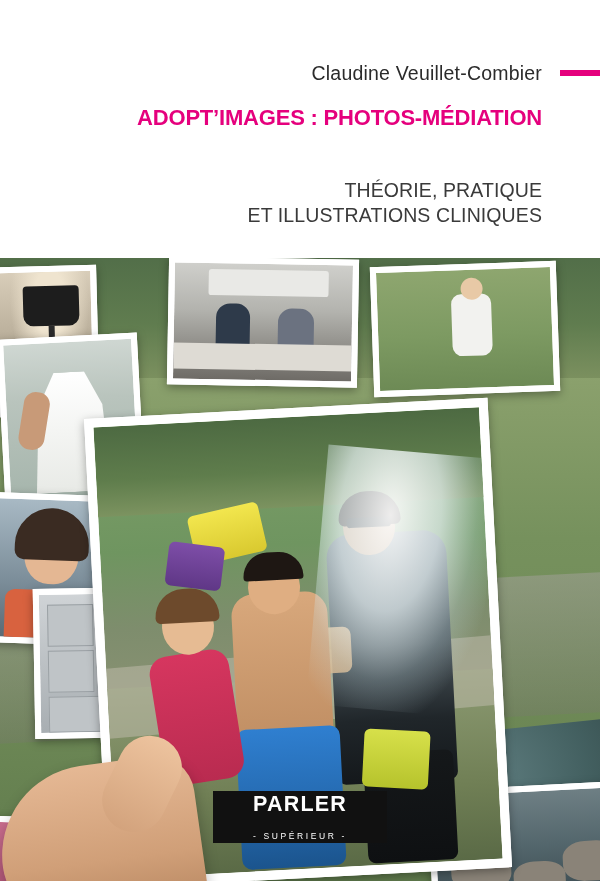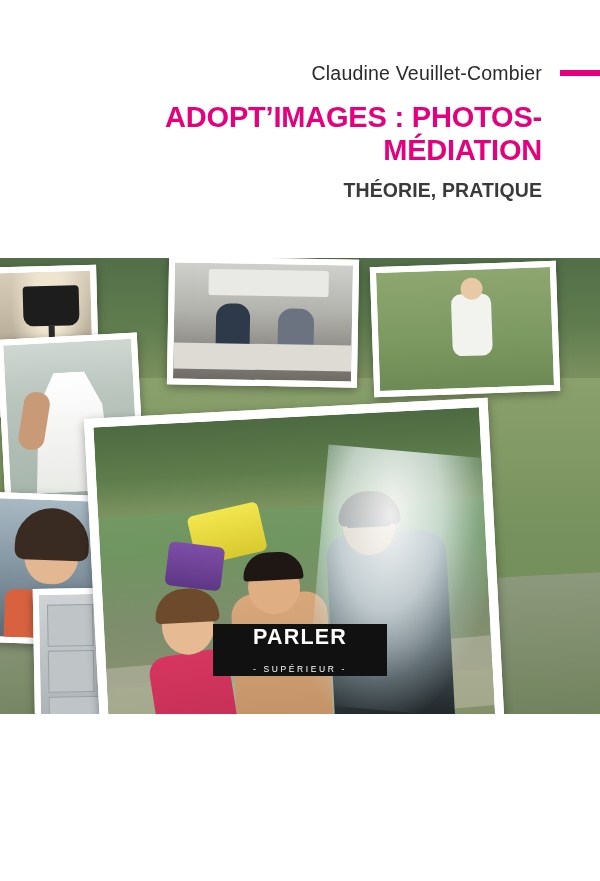--- a/index.html
+++ b/index.html
@@ -6,21 +6,21 @@
     margin: 0;
     padding: 0;
     background: #ffffff;
   }
   body {
     font-family: "Liberation Sans", sans-serif;
   }
   .cover {
     position: relative;
     width: 600px;
-    height: 714px;
+    height: 881px;
     overflow: hidden;
     background: #fef9c3;
   }
 
   
   .header {
     position: absolute;
     left: 0;
     top: 0;
     width: 600px;
@@ -45,36 +45,36 @@
     width: 40px;
     height: 6px;
     background: #e5007d;
   }
   .title {
     position: absolute;
     right: 58px;
     top: 101px;
     width: 520px;
     text-align: right;
-    font-size: 29px;
+    font-size: 22px;
     line-height: 33px;
     font-weight: bold;
     color: #e5007d;
     letter-spacing: -0.2px;
   }
   .title .line2 { display: block; }
   .subtitle {
     position: absolute;
     right: 58px;
     top: 178px;
     width: 520px;
     text-align: right;
     font-size: 19.5px;
     line-height: 25px;
-    font-weight: bold;
+    font-weight: normal;
     color: #3a3a3a;
     letter-spacing: 0.1px;
   }
 
   
   .collage {
     position: absolute;
     left: 0;
     top: 258px;
     width: 600px;
@@ -414,20 +414,21 @@
 <div class="cover">
 
   <div class="header">
     <div class="accent-rule"></div>
     <div class="author">Claudine Veuillet-Combier</div>
     <div class="title">
       <span>ADOPT’IMAGES : PHOTOS-MÉDIATION</span>
     </div>
     <div class="subtitle">
       <span>THÉORIE, PRATIQUE</span><br>
+      <span>ET ILLUSTRATIONS CLINIQUES</span>
     </div>
   </div>
 
   <div class="collage">
     <div class="bg-grass"></div>
     <div class="bg-trees"></div>
     <div class="bg-path"></div>
     <div class="bg-water"></div>
 
     <div class="photo p-lamp">

